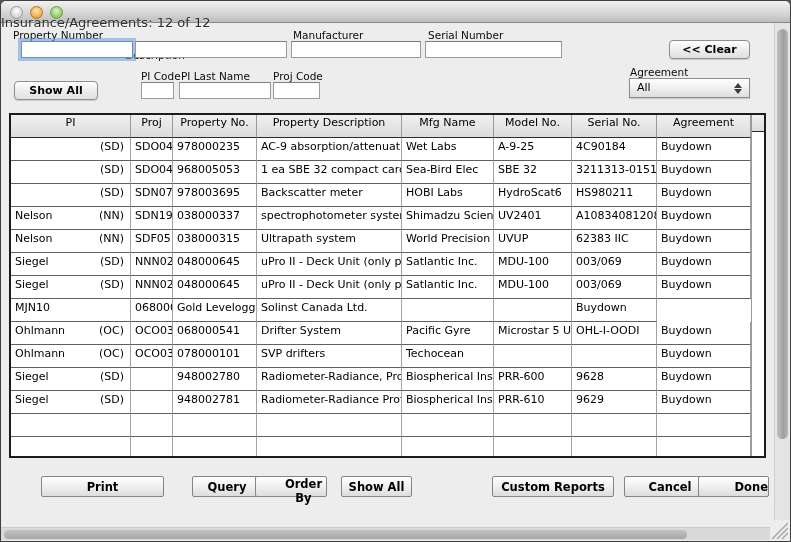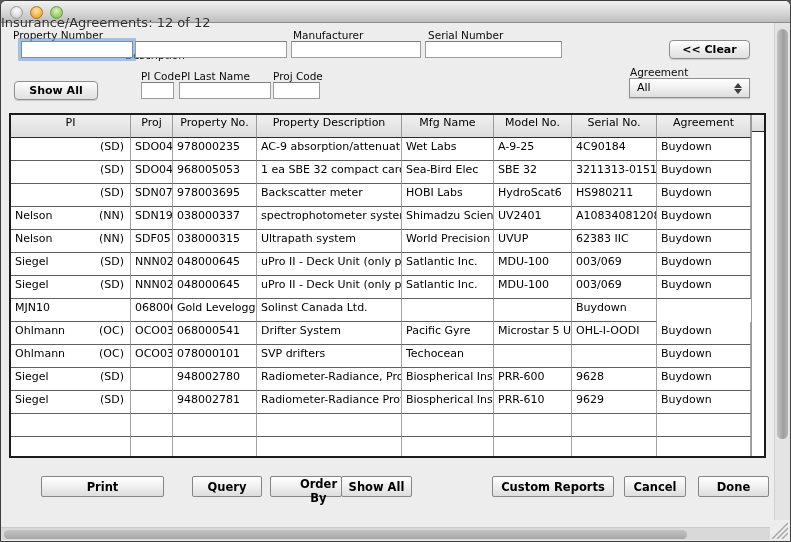--- a/index.html
+++ b/index.html
@@ -392,25 +392,25 @@
           </div>
         </div>
     </div>
     <div class="spacer">
       <div class="spacer-head"></div>
     </div>
   </div>
 
   <button class="footbtn" style="left:40px;width:123px;">Print</button>
   <button class="footbtn" style="left:191px;width:70px;">Query</button>
-  <button class="footbtn" style="left:269px;width:72px;padding-left:25px;">Order By</button>
+  <button class="footbtn" style="left:254px;width:72px;padding-left:25px;">Order By</button>
   <button class="footbtn" style="left:340px;width:71px;">Show All</button>
   <button class="footbtn" style="left:491px;width:122px;">Custom Reports</button>
-  <button class="footbtn" style="left:623px;width:62px;">Cancel</button>
-  <button class="footbtn" style="left:697px;width:71px;">Done</button>
+  <button class="footbtn" style="left:623px;width:92px;">Cancel</button>
+  <button class="footbtn" style="left:697px;width:71px;text-align:right;">Done</button>
 
   <div class="vtrack">
     <div class="vthumb"></div>
   </div>
   <div class="htrack">
     <div class="hthumb"></div>
   </div>
   <svg class="grip" viewBox="0 0 20 18">
     <line x1="4" y1="18" x2="20" y2="2" stroke="#a8a8a8" stroke-width="1.5"></line>
     <line x1="9" y1="18" x2="20" y2="7" stroke="#a8a8a8" stroke-width="1.5"></line>

